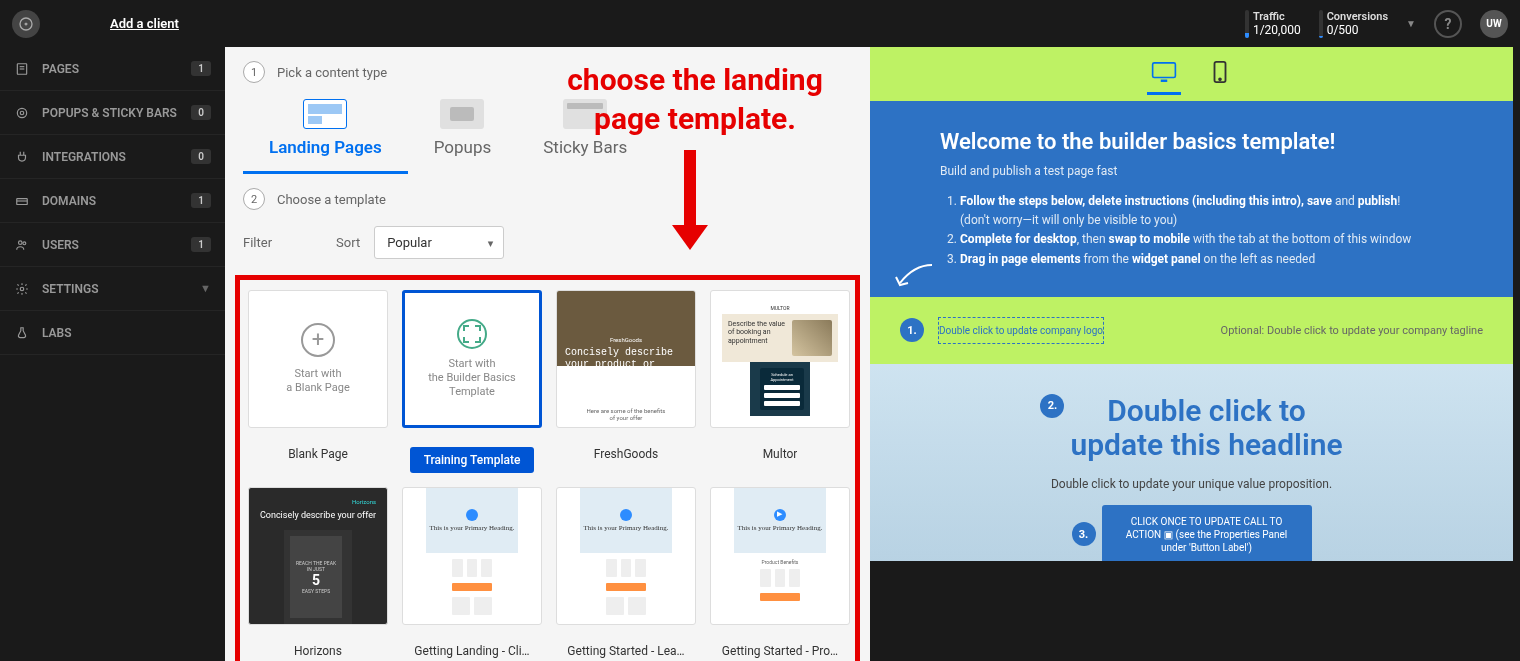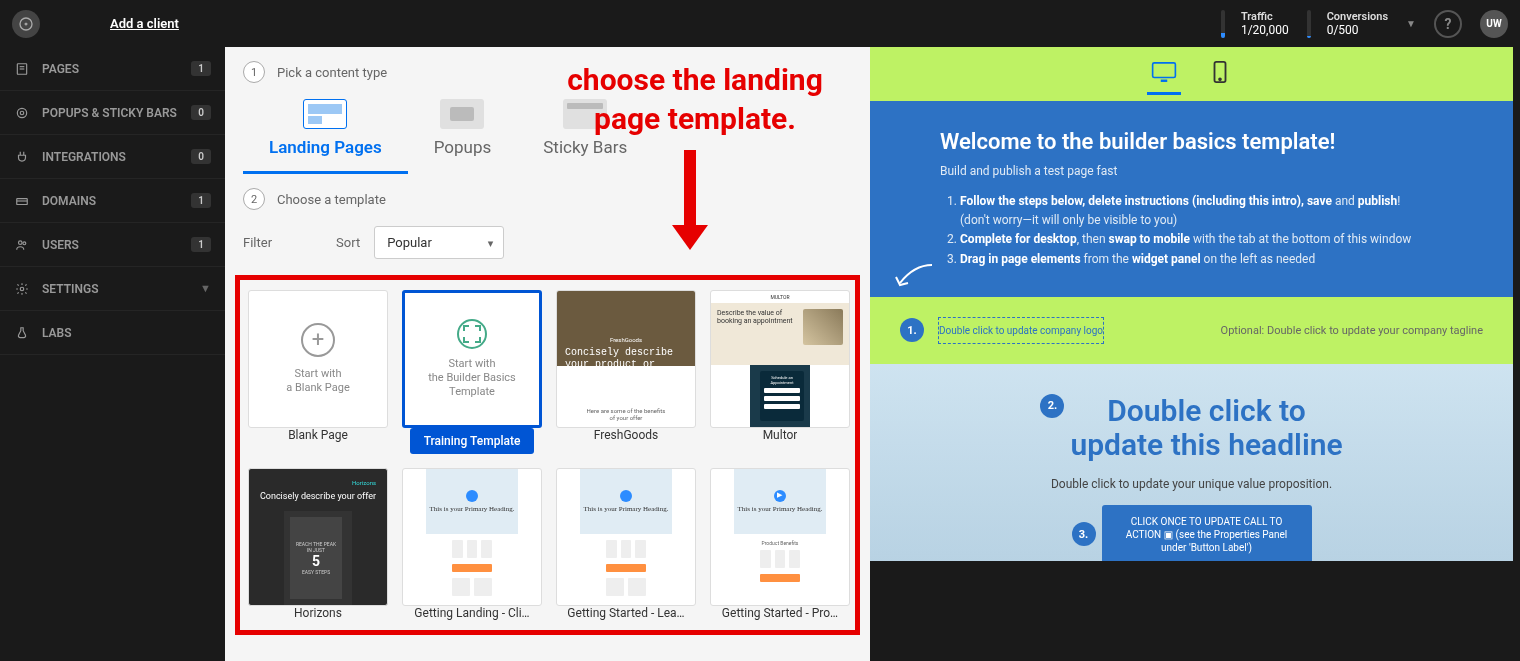--- a/index.html
+++ b/index.html
@@ -2,21 +2,21 @@
 <html><head>
 <meta charset="utf-8">
 <style>
 *{margin:0;padding:0;box-sizing:border-box;font-family:-apple-system,BlinkMacSystemFont,"Segoe UI",Roboto,sans-serif}
 body{background:#1a1a1a;width:1520px;height:661px;overflow:hidden;position:relative}
 .topbar{height:47px;background:#1a1a1a;display:flex;align-items:center;padding:0 12px;color:#fff;position:relative}
 .logo-circle{width:28px;height:28px;border-radius:50%;background:#444;display:flex;align-items:center;justify-content:center;margin-right:70px}
 .logo-circle svg{width:16px;height:16px}
 .add-client{color:#fff;text-decoration:underline;font-size:13px;font-weight:600;cursor:pointer}
 .topbar-right{position:absolute;right:12px;display:flex;align-items:center;gap:18px}
-.stat-block{display:flex;align-items:center;gap:16px}
+.stat-block{display:flex;align-items:center;gap:4px}
 .stat-bar{width:4px;height:28px;background:#333;border-radius:2px;position:relative;overflow:hidden}
 .stat-bar-fill{position:absolute;bottom:0;width:100%;background:#2d8cff;height:15%}
 .stat-text{display:flex;flex-direction:column;font-size:11px;color:#aaa}
 .stat-text .label{font-weight:600;color:#ddd}
 .stat-text .val{font-size:12px;color:#fff}
 .chev-down{color:#888;font-size:10px;cursor:pointer}
 .help-circle{width:28px;height:28px;border-radius:50%;border:2px solid #555;display:flex;align-items:center;justify-content:center;color:#888;font-size:14px;font-weight:bold;cursor:pointer}
 .avatar{width:28px;height:28px;border-radius:50%;background:#555;display:flex;align-items:center;justify-content:center;color:#fff;font-size:10px;font-weight:bold;cursor:pointer}
 .sidebar{position:absolute;top:47px;left:0;width:225px;height:614px;background:#1a1a1a}
 .side-item{height:44px;display:flex;align-items:center;padding:0 14px;color:#999;font-size:12px;font-weight:600;cursor:pointer;gap:12px;border-bottom:1px solid #252525}
@@ -45,26 +45,26 @@
 .select::after{content:"▾";position:absolute;right:10px;top:50%;transform:translateY(-50%);color:#666;font-size:11px}
 .templates-box{margin:6px 10px;border:5px solid #e60000;padding:10px 8px;position:relative}
 .templates-grid{display:grid;grid-template-columns:repeat(4,1fr);gap:14px}
 .tpl-card{display:flex;flex-direction:column;align-items:center;cursor:pointer}
 .tpl-thumb{width:140px;height:138px;background:#fff;border:1px solid #ddd;border-radius:3px;display:flex;flex-direction:column;align-items:center;justify-content:center;overflow:hidden;position:relative}
 .tpl-thumb.selected{border:3px solid #0055d4}
 .plus-circle{width:34px;height:34px;border-radius:50%;border:2px solid #999;display:flex;align-items:center;justify-content:center;font-size:22px;color:#999;margin-bottom:10px}
 .thumb-text{font-size:11px;color:#888;text-align:center;line-height:1.3;padding:0 8px}
 .target-icon{width:30px;height:30px;border-radius:50%;border:2px solid #4a8;display:flex;align-items:center;justify-content:center;margin-bottom:8px;position:relative}
 .target-icon::before{content:"";width:14px;height:14px;border:2px dashed #4a8;position:absolute}
-.tpl-name{font-size:12px;color:#333;margin-top:0;text-align:center;max-width:140px;white-space:nowrap;overflow:hidden;text-overflow:ellipsis}
+.tpl-name{font-size:12px;color:#333;margin-top:19px;text-align:center;max-width:140px;white-space:nowrap;overflow:hidden;text-overflow:ellipsis}
 .tpl-name.pill{background:#0055d4;color:#fff;padding:6px 14px;border-radius:3px;font-weight:500}
 .fresh-thumb{background:linear-gradient(to bottom,#6b5a3f 0%,#6b5a3f 55%,#fff 55%);padding:8px}
 .fresh-thumb .ft-logo{font-size:6px;color:#fff}
 .fresh-thumb .ft-text{font-size:10px;color:#fff;line-height:1.2;margin-top:4px;font-family:Liberation Mono, monospace}
-.multor-thumb{background:#fff;display:flex;flex-direction:column;padding:0}
+.multor-thumb{background:#fff;display:flex;flex-direction:column;padding:11px}
 .multor-top{height:50%;background:#f0e8d8;display:flex;padding:6px;gap:4px}
 .multor-text{font-size:7px;color:#333;flex:1;line-height:1.2}
 .multor-img{width:40px;height:36px;background:linear-gradient(45deg,#d4c4a0,#8a7a5a);border-radius:2px}
 .multor-bottom{height:50%;background:#1a3a4a;display:flex;padding:6px;gap:4px}
 .multor-info{flex:1;display:flex;flex-direction:column;gap:3px}
 .multor-info-line{height:3px;background:#4a6a7a;border-radius:1px}
 .multor-form{width:44px;background:#0a2a3a;border-radius:2px;padding:4px;display:flex;flex-direction:column;gap:3px}
 .multor-form-title{font-size:4px;color:#fff;text-align:center}
 .multor-field{height:5px;background:#fff;border-radius:1px}
 .horizons-thumb{background:#2a2a2a;display:flex;flex-direction:column;padding:0}

